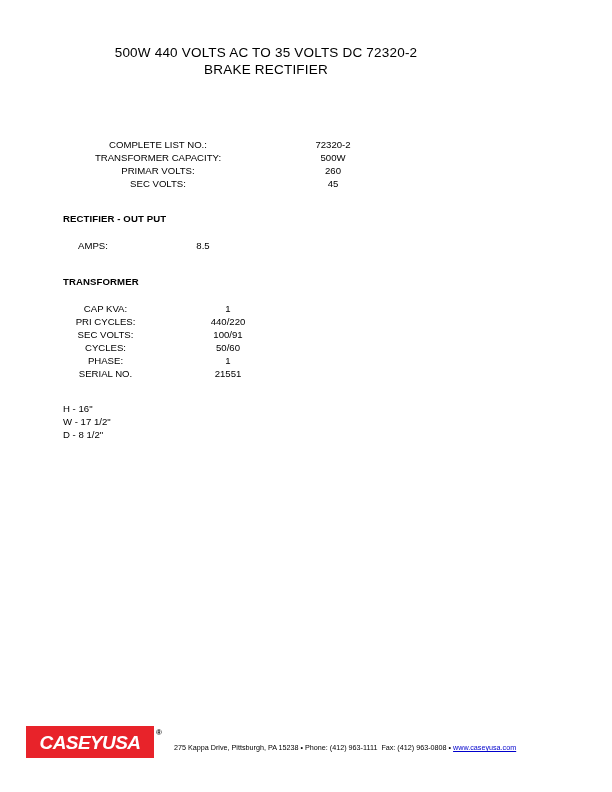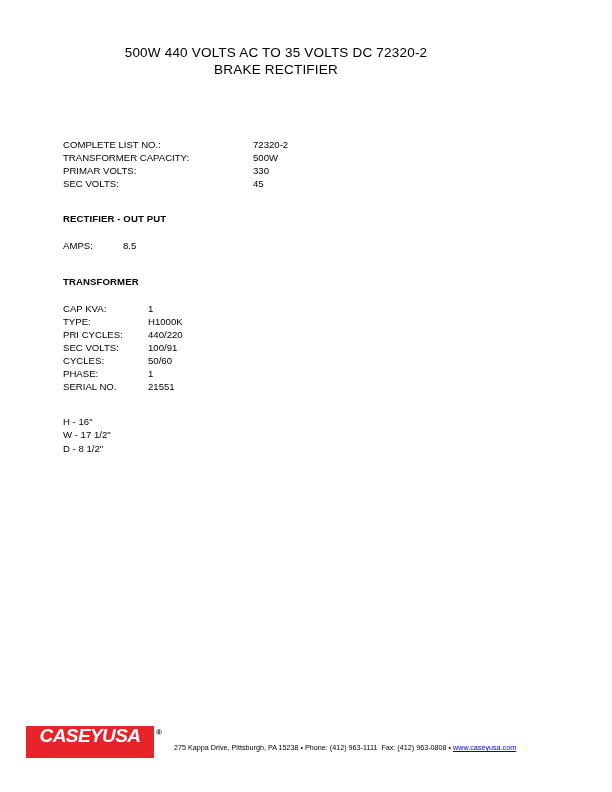--- a/index.html
+++ b/index.html
@@ -19,21 +19,21 @@
     position: relative;
     width: 612px;
     height: 792px;
     box-sizing: border-box;
   }
 
   
   .title-block {
     position: absolute;
     top: 44px;
-    left: 10px;
+    left: 0;
     width: 532px;
     text-align: center;
   }
   .title-line {
     font-size: 13.5px;
     line-height: 17px;
     letter-spacing: 0.2px;
     white-space: nowrap;
   }
 
@@ -49,20 +49,21 @@
 
   .spec-table {
     border-collapse: collapse;
   }
   .spec-table td {
     padding: 0;
     font-size: 9.6px;
     line-height: 13.1px;
     vertical-align: top;
     white-space: nowrap;
+    text-align: center;
   }
   .col-label {
     width: 190px;
     padding-right: 4px;
   }
   .col-value {
     width: 160px;
   }
 
   .section-head {
@@ -95,20 +96,21 @@
     height: 40px;
   }
   .footer-logo-box {
     position: absolute;
     left: 0;
     top: 0;
     width: 128px;
     height: 32px;
     background: #e8232a;
     display: flex;
+    align-items: center;
     justify-content: center;
   }
   .footer-logo-text {
     color: #ffffff;
     font-family: "Liberation Sans", sans-serif;
     font-weight: bold;
     font-style: italic;
     font-size: 19px;
     letter-spacing: -0.6px;
     line-height: 19px;
@@ -161,21 +163,21 @@
         <tr>
           <td class="col-label">COMPLETE LIST NO.:</td>
           <td class="col-value">72320-2</td>
         </tr>
         <tr>
           <td class="col-label">TRANSFORMER CAPACITY:</td>
           <td class="col-value">500W</td>
         </tr>
         <tr>
           <td class="col-label">PRIMAR VOLTS:</td>
-          <td class="col-value">330</td>
+          <td class="col-value">260</td>
         </tr>
         <tr>
           <td class="col-label">SEC VOLTS:</td>
           <td class="col-value">45</td>
         </tr>
       </tbody>
     </table>
 
     <div class="gap-lg"></div>
 
@@ -196,24 +198,20 @@
 
     <div class="section-head">TRANSFORMER</div>
 
     <div class="gap-md"></div>
 
     <table class="spec-table xform-table">
       <tbody>
         <tr>
           <td class="col-label">CAP KVA:</td>
           <td class="col-value">1</td>
-        </tr>
-        <tr>
-          <td class="col-label">TYPE:</td>
-          <td class="col-value">H1000K</td>
         </tr>
         <tr>
           <td class="col-label">PRI CYCLES:</td>
           <td class="col-value">440/220</td>
         </tr>
         <tr>
           <td class="col-label">SEC VOLTS:</td>
           <td class="col-value">100/91</td>
         </tr>
         <tr>

